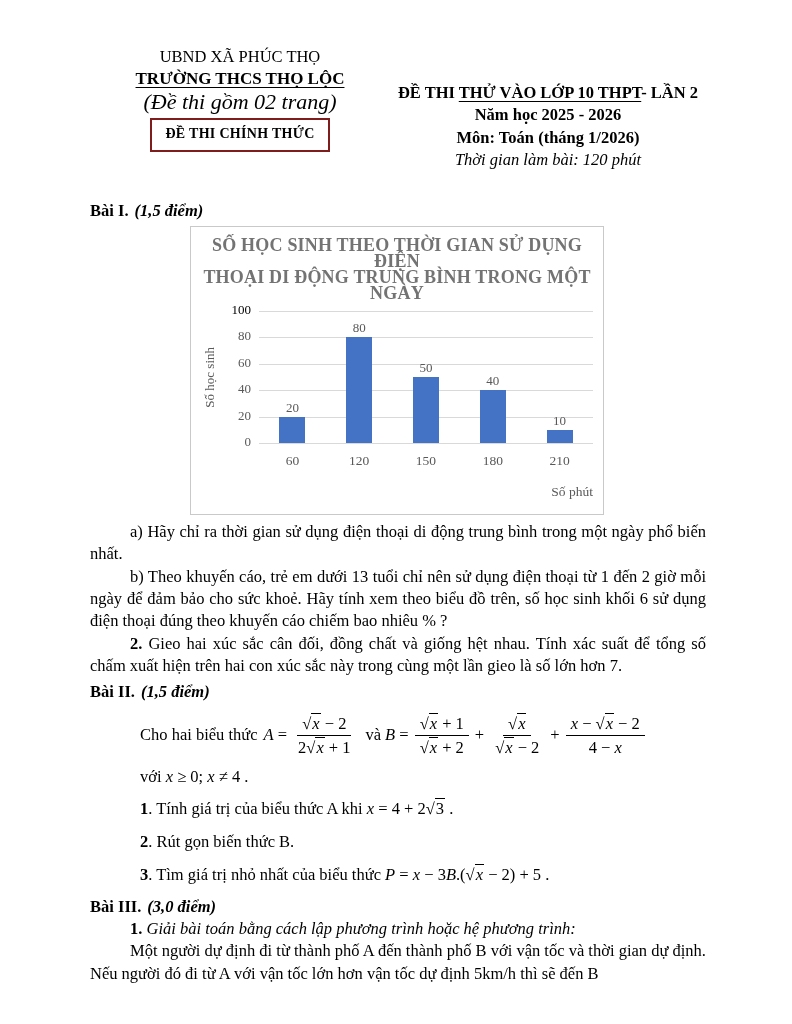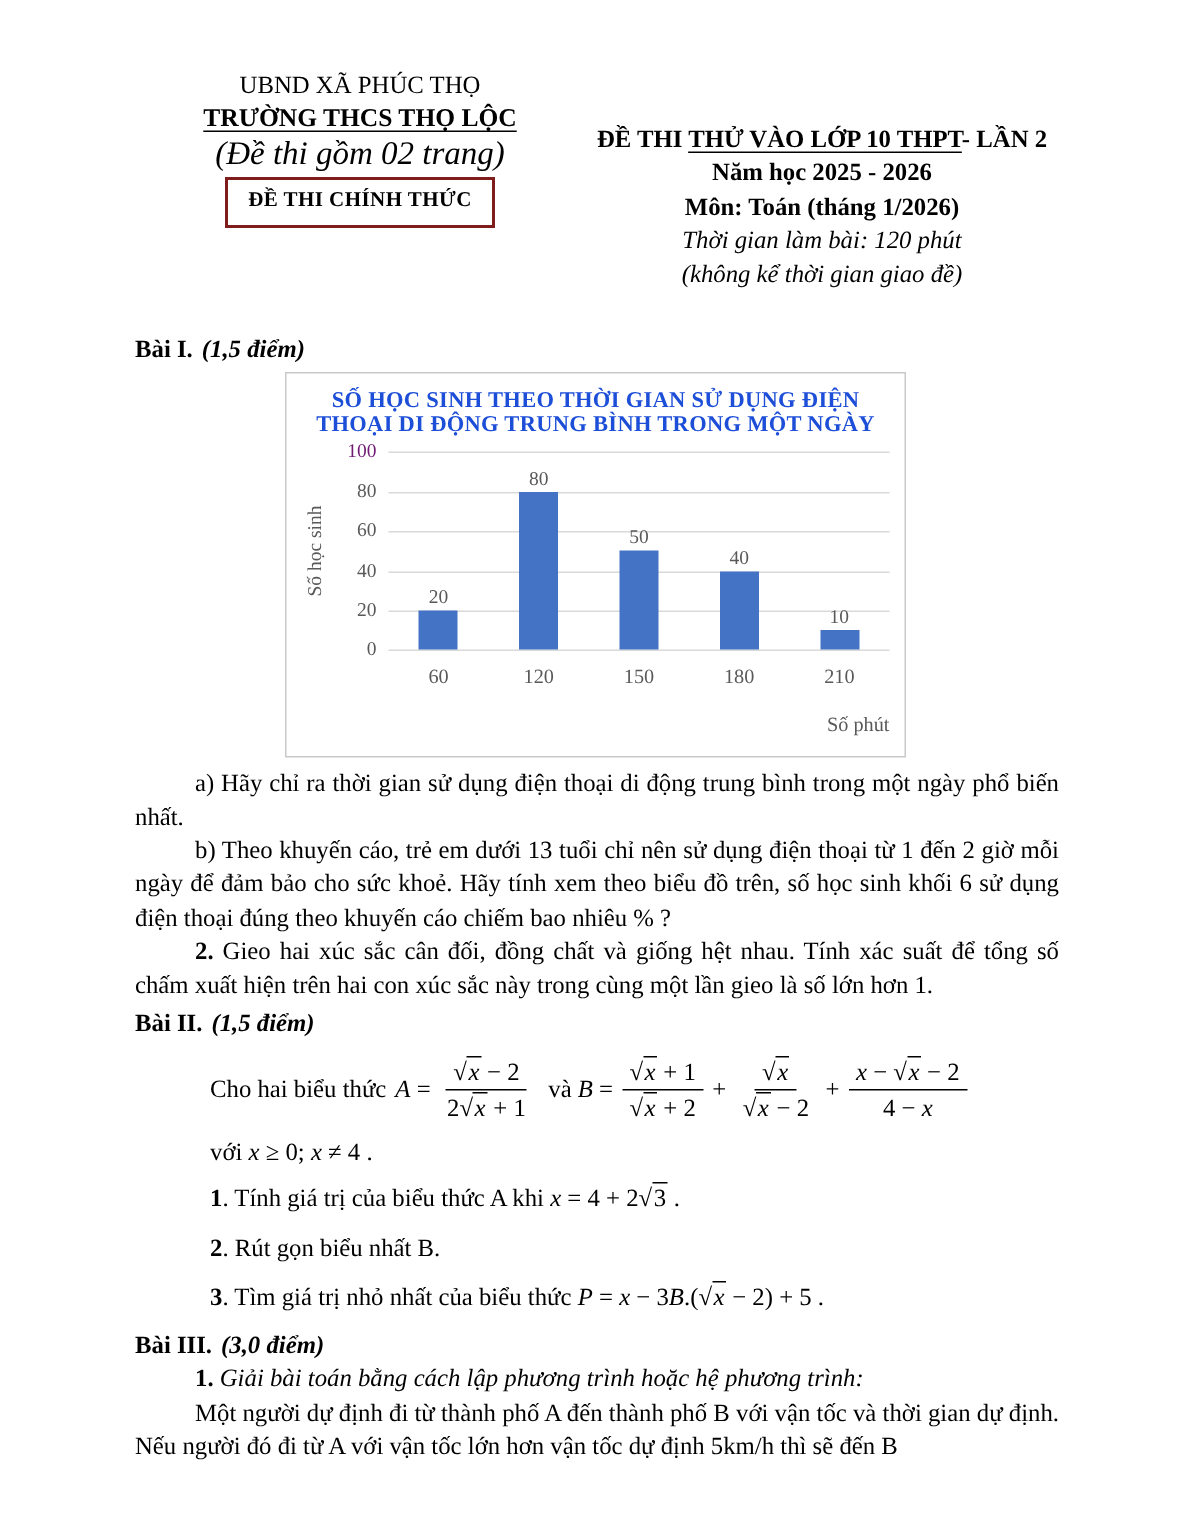--- a/index.html
+++ b/index.html
@@ -26,21 +26,21 @@
   .bai-heading { font-weight:bold; }
   .bai-heading .points { font-style:italic; margin-left:6px; }
   .para { text-align:justify; text-indent:40px; }
   .para b { font-weight:bold; }
   
   .chart-box {
     width:414px; margin:4px 0 6px 100px; border:1px solid #c9c9c9;
     padding:10px 10px 8px; background:#fff;
     font-family:"Liberation Serif", serif;
   }
-  .chart-title { text-align:center; font-weight:bold; font-size:15px; line-height:16px; color:#1d4ed8; letter-spacing:.2px; margin-bottom:10px; }
+  .chart-title { text-align:center; font-weight:bold; font-size:18px; line-height:16px; color:#737373; letter-spacing:.2px; margin-bottom:10px; }
   .chart-grid { display:grid; grid-template-columns:18px 40px 1fr; }
   .chart-ylabel {
     grid-column:1; grid-row:1; writing-mode:vertical-rl; transform:rotate(180deg);
     color:#595959; font-size:13px; align-self:center; justify-self:center;
   }
   .chart-yticks { grid-column:2; grid-row:1; position:relative; height:132px; }
   .ytick { position:absolute; right:8px; transform:translateY(-52%); font-size:13px; color:#595959; }
   .chart-plot { grid-column:3; grid-row:1; position:relative; height:132px; }
   .gridline { position:absolute; left:0; right:0; height:1px; background:#d9d9d9; }
   .bars { position:absolute; left:0; right:0; top:0; bottom:0; display:flex; }
@@ -73,41 +73,40 @@
       <div class="hl-line1">UBND XÃ PHÚC THỌ</div>
       <div class="hl-line2">TRƯỜNG THCS THỌ LỘC</div>
       <div class="hl-line3">(Đề thi gồm 02 trang)</div>
       <span class="hl-box">ĐỀ THI CHÍNH THỨC</span>
     </div>
     <div class="header-right">
       <div class="hr-title"><span>ĐỀ THI </span><span class="ul">THỬ VÀO LỚP 10 THPT</span><span>- LẦN 2</span></div>
       <div class="hr-bold">Năm học 2025 - 2026</div>
       <div class="hr-bold">Môn: Toán (tháng 1/2026)</div>
       <div class="hr-ital">Thời gian làm bài: 120 phút</div>
-      <div class="hr-ital">(không kể thời gian giao đề)</div>
     </div>
   </div>
 
   <div class="bai-heading"><span>Bài I.</span><span class="points">(1,5 điểm)</span></div>
 
 
   <div class="chart-box">
     <div class="chart-title">
       <div>SỐ HỌC SINH THEO THỜI GIAN SỬ DỤNG ĐIỆN</div>
       <div>THOẠI DI ĐỘNG TRUNG BÌNH TRONG MỘT NGÀY</div>
     </div>
     <div class="chart-grid">
       <div class="chart-ylabel">Số học sinh</div>
       <div class="chart-yticks">
           <div class="ytick" style="top: 132px; color: rgb(89, 89, 89);">0</div>
           <div class="ytick" style="top: 105.6px; color: rgb(89, 89, 89);">20</div>
           <div class="ytick" style="top: 79.2px; color: rgb(89, 89, 89);">40</div>
           <div class="ytick" style="top: 52.8px; color: rgb(89, 89, 89);">60</div>
           <div class="ytick" style="top: 26.4px; color: rgb(89, 89, 89);">80</div>
-          <div class="ytick" style="top: 0px; color: #701a75; margin-left: 20px;">100</div>
+          <div class="ytick" style="top: 0px; color: #000000; margin-left: 20px;">100</div>
         </div>
       <div class="chart-plot">
         <div class="gridline" style="top: 132px; background: rgb(217, 217, 217);"></div>
           <div class="gridline" style="top: 105.6px; background: rgb(217, 217, 217);"></div>
           <div class="gridline" style="top: 79.2px; background: rgb(217, 217, 217);"></div>
           <div class="gridline" style="top: 52.8px; background: rgb(217, 217, 217);"></div>
           <div class="gridline" style="top: 26.4px; background: rgb(217, 217, 217);"></div>
           <div class="gridline" style="top: 0px; background: rgb(217, 217, 217);"></div>
           <div class="bars">
             <div class="bar-group">
@@ -138,21 +137,21 @@
           <div class="xtick" style="color: rgb(89, 89, 89);">150</div>
           <div class="xtick" style="color: rgb(89, 89, 89);">180</div>
           <div class="xtick" style="color: rgb(89, 89, 89);">210</div>
         </div>
       <div class="chart-xlabel">Số phút</div>
     </div>
   </div>
 
   <p class="para">a) Hãy chỉ ra thời gian sử dụng điện thoại di động trung bình trong một ngày phổ biến nhất.</p>
   <p class="para">b) Theo khuyến cáo, trẻ em dưới 13 tuổi chỉ nên sử dụng điện thoại từ 1 đến 2 giờ mỗi ngày để đảm bảo cho sức khoẻ. Hãy tính xem theo biểu đồ trên, số học sinh khối 6 sử dụng điện thoại đúng theo khuyến cáo chiếm bao nhiêu % ?</p>
-  <p class="para"><b>2.</b><span> Gieo hai xúc sắc cân đối, đồng chất và giống hệt nhau. Tính xác suất để tổng số chấm xuất hiện trên hai con xúc sắc này trong cùng một lần gieo là số lớn hơn 1.</span></p>
+  <p class="para"><b>2.</b><span> Gieo hai xúc sắc cân đối, đồng chất và giống hệt nhau. Tính xác suất để tổng số chấm xuất hiện trên hai con xúc sắc này trong cùng một lần gieo là số lớn hơn 7.</span></p>
 
   <div class="bai-heading mt-sec"><span>Bài II.</span><span class="points">(1,5 điểm)</span></div>
 
   <div class="math-row">
     <span>Cho hai biểu thức</span>
     <span><i>A</i> =</span>
     <span class="frac">
         <span class="num">√<span class="rad"><i>x</i></span> − 2</span>
         <span class="den">2√<span class="rad"><i>x</i></span> + 1</span>
       </span>
@@ -170,21 +169,21 @@
     <span>+</span>
     <span class="frac">
         <span class="num"><i>x</i> − √<span class="rad"><i>x</i></span> − 2</span>
         <span class="den">4 − <i>x</i></span>
       </span>
   </div>
 
   <div class="domain-line"><span>với </span><span><i>x</i> ≥ 0; <i>x</i> ≠ 4</span><span> .</span></div>
 
   <div class="b2-item"><b>1</b><span>. Tính giá trị của biểu thức A khi </span><span><i>x</i> = 4 + 2√<span class="rad">3</span></span><span> .</span></div>
-  <div class="b2-item"><b>2</b><span>. Rút gọn biểu nhất B.</span><span></span><span></span></div>
+  <div class="b2-item"><b>2</b><span>. Rút gọn biến thức B.</span><span></span><span></span></div>
   <div class="b2-item"><b>3</b><span>. Tìm giá trị nhỏ nhất của biểu thức </span><span><i>P</i> = <i>x</i> − 3<i>B</i>.(√<span class="rad"><i>x</i></span> − 2) + 5</span><span> .</span></div>
 
   <div class="bai-heading" style="margin-top:8px;"><span>Bài III.</span><span class="points">(3,0 điểm)</span></div>
 
   <p class="para"><b>1.</b><span class="ital"> Giải bài toán bằng cách lập phương trình hoặc hệ phương trình:</span></p>
 
   <p class="para">Một người dự định đi từ thành phố A đến thành phố B với vận tốc và thời gian dự định. Nếu người đó đi từ A với vận tốc lớn hơn vận tốc dự định 5km/h thì sẽ đến B</p>
 
 </div>
 

